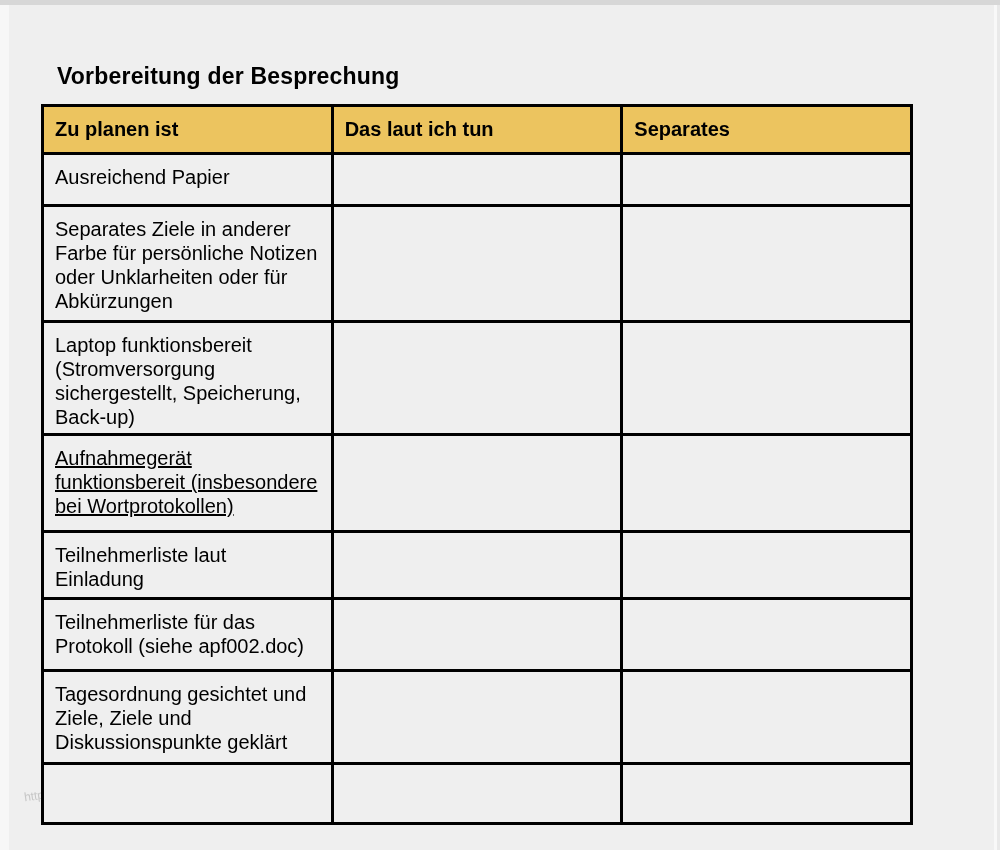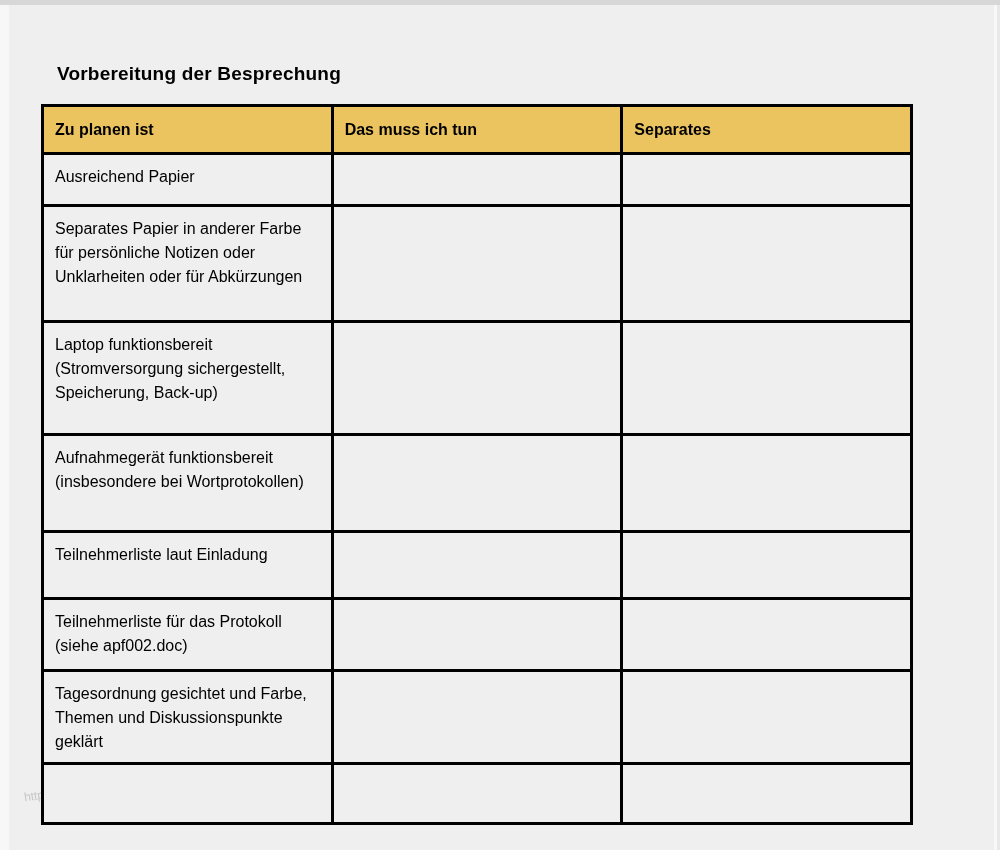--- a/index.html
+++ b/index.html
@@ -39,21 +39,21 @@
   .edge-right {
     position: absolute;
     left: 997px; top: 5px;
     width: 3px; height: 845px;
     background: #e9e9e9;
   }
   .doc-title {
     position: absolute;
     left: 57px;
     top: 63px;
-    font-size: 19px;
+    font-size: 23px;
     font-weight: bold;
     letter-spacing: 0.2px;
     white-space: nowrap;
     z-index: 2;
   }
   .watermark {
     position: absolute;
     left: 24px;
     top: 789px;
     font-size: 12px;
@@ -71,21 +71,21 @@
   }
   table.prep {
     border-collapse: collapse;
     table-layout: fixed;
     width: 872px;
     background: transparent;
   }
   table.prep th, table.prep td {
     border: 3px solid var(--border-color, #000);
     width: 33.33%;
-    font-size: 16px;
+    font-size: 20px;
     overflow: hidden;
   }
   table.prep th {
     background: var(--header-bg, #ecc45f);
     height: 45px;
     text-align: left;
     vertical-align: middle;
     font-weight: bold;
     padding: 0 11px 0 11px;
     white-space: nowrap;
@@ -108,57 +108,57 @@
 
   <div class="watermark">http</div>
 
   <div class="doc-title">Vorbereitung der Besprechung</div>
 
   <div class="table-wrap">
     <table class="prep">
       <thead>
         <tr>
           <th>Zu planen ist</th>
-          <th>Das muss ich tun</th>
+          <th>Das laut ich tun</th>
           <th>Separates</th>
         </tr>
       </thead>
       <tbody id="tbody">
           <tr style="height: 52px;">
             <td>Ausreichend Papier</td>
             <td></td>
             <td></td>
           </tr>
           <tr style="height: 116px;">
-            <td>Separates Papier in anderer Farbe für persönliche Notizen oder Unklarheiten oder für Abkürzungen</td>
+            <td>Separates Ziele in anderer Farbe für persönliche Notizen oder Unklarheiten oder für Abkürzungen</td>
             <td></td>
             <td></td>
           </tr>
           <tr style="height: 113px;">
             <td>Laptop funktionsbereit (Stromversorgung sichergestellt, Speicherung, Back-up)</td>
             <td></td>
             <td></td>
           </tr>
-          <tr style="height: 97px;">
+          <tr style="height: 97px; text-decoration: underline;">
             <td>Aufnahmegerät funktionsbereit (insbesondere bei Wortprotokollen)</td>
             <td></td>
             <td></td>
           </tr>
           <tr style="height: 67px;">
             <td>Teilnehmerliste laut Einladung</td>
             <td></td>
             <td></td>
           </tr>
           <tr style="height: 72px;">
             <td>Teilnehmerliste für das Protokoll (siehe apf002.doc)</td>
             <td></td>
             <td></td>
           </tr>
           <tr style="height: 93px;">
-            <td>Tagesordnung gesichtet und Farbe, Themen und Diskussionspunkte geklärt</td>
+            <td>Tagesordnung gesichtet und Ziele, Ziele und Diskussionspunkte geklärt</td>
             <td></td>
             <td></td>
           </tr>
           <tr style="height: 60px;">
             <td></td>
             <td></td>
             <td></td>
           </tr>
         </tbody>
     </table>

